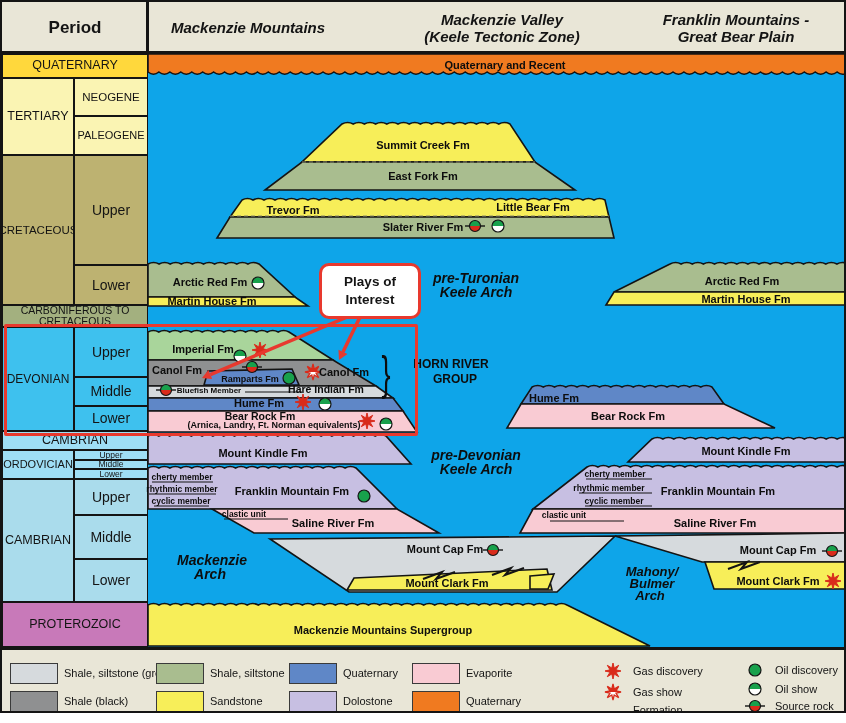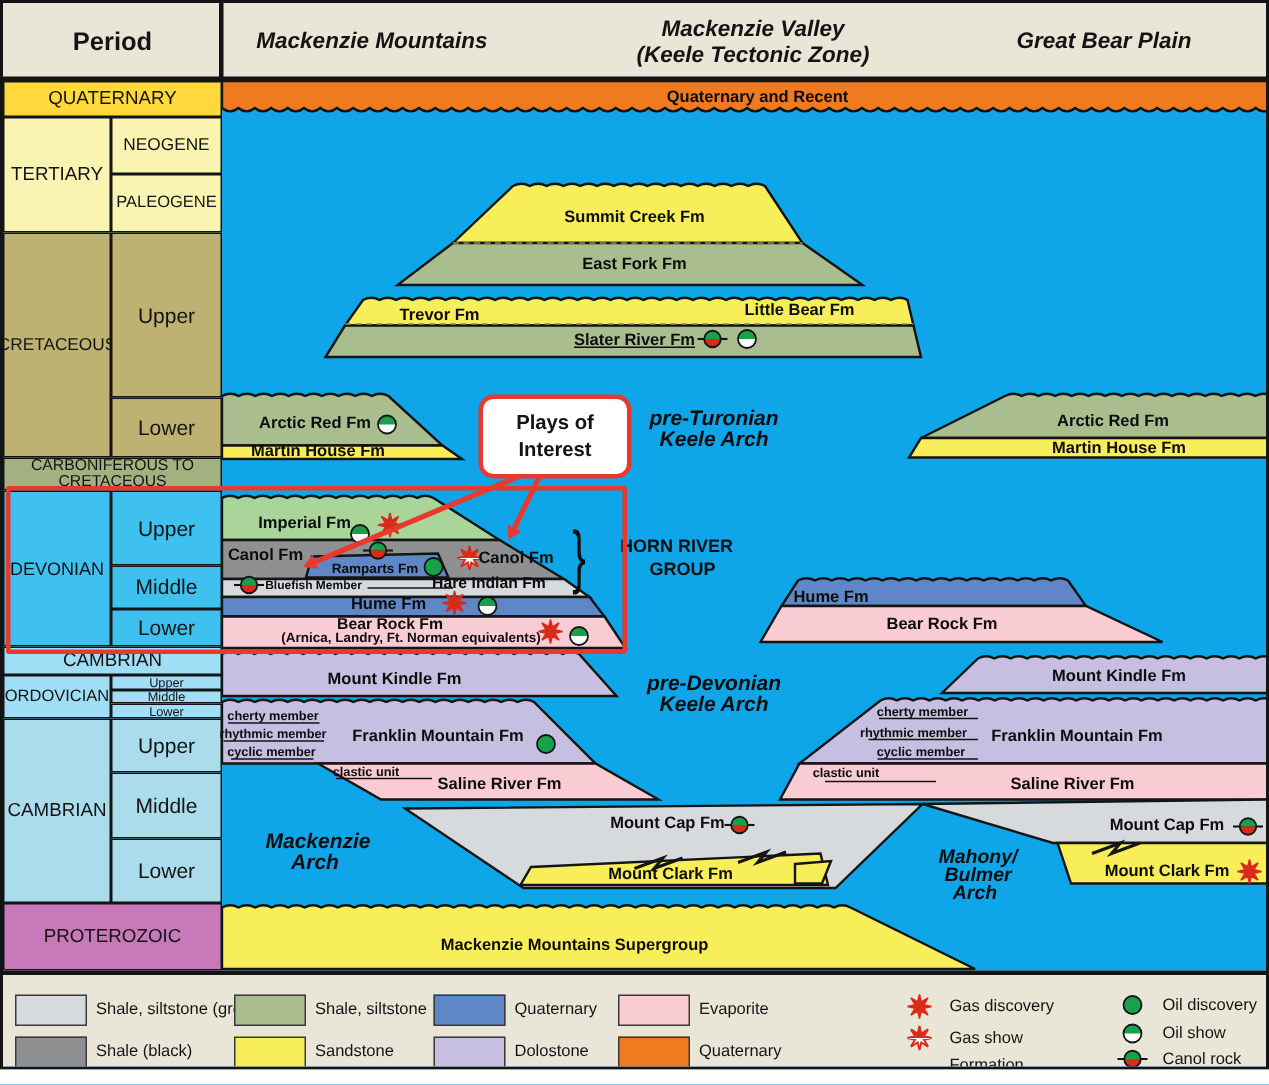--- a/index.html
+++ b/index.html
@@ -52,20 +52,21 @@
     <span>Period</span>
   </div>
   <div class="hcell it" style="left:146px;width:200px;">
     <span>Mackenzie Mountains</span>
   </div>
   <div class="hcell it" style="left:370px;width:260px;">
     <span>Mackenzie Valley</span>
     <span>(Keele Tectonic Zone)</span>
   </div>
   <div class="hcell it" style="left:622px;width:224px;">
+    <span>Franklin Mountains -</span>
     <span>Great Bear Plain</span>
   </div>
 
   <div id="periods">
       <div class="cell" style="left: 0px; top: 52px; width: 146px; height: 24px; background: rgb(255, 216, 60); font-size: 12.5px;">QUATERNARY</div>
       <div class="cell" style="left: 0px; top: 76px; width: 72px; height: 77px; background: rgb(250, 244, 179); font-size: 12.5px;">TERTIARY</div>
       <div class="cell" style="left: 72px; top: 76px; width: 74px; height: 38px; background: rgb(250, 244, 179); font-size: 11.5px;">NEOGENE</div>
       <div class="cell" style="left: 72px; top: 114px; width: 74px; height: 39px; background: rgb(250, 244, 179); font-size: 11px;">PALEOGENE</div>
       <div class="cell" style="left: 0px; top: 153px; width: 72px; height: 150px; background: rgb(189, 178, 113); font-size: 11.5px;">CRETACEOUS</div>
       <div class="cell" style="left: 72px; top: 153px; width: 74px; height: 110px; background: rgb(189, 178, 113); font-size: 14px;">Upper</div>
@@ -209,21 +210,21 @@
         <path d="M 823.0 579.0 L 828.0 577.8 L 825.3 573.3 L 829.8 576.0 L 831.0 571.0 L 832.2 576.0 L 836.7 573.3 L 834.0 577.8 L 839.0 579.0 L 834.0 580.2 L 836.7 584.7 L 832.2 582.0 L 831.0 587.0 L 829.8 582.0 L 825.3 584.7 L 828.0 580.2 Z" fill="#D92B1B" stroke="#D92B1B" stroke-width="1"></path>
       </g>
     </svg>
 
   <div id="labels">
       <div class="lbl" style="left: 503px; top: 63px; font-size: 11px;">Quaternary and Recent</div>
       <div class="lbl" style="left: 421px; top: 143px; font-size: 11px;">Summit Creek Fm</div>
       <div class="lbl" style="left: 421px; top: 174px; font-size: 11px;">East Fork Fm</div>
       <div class="lbl" style="left: 291px; top: 208px; font-size: 11px;">Trevor Fm</div>
       <div class="lbl" style="left: 531px; top: 205px; font-size: 11px;">Little Bear Fm</div>
-      <div class="lbl" style="left: 421px; top: 225px; font-size: 11px; text-decoration: underline;">Slater River Fm</div>
+      <div class="lbl" style="left: 421px; top: 225px; font-size: 11px;">Slater River Fm</div>
       <div class="lbl" style="left: 208px; top: 280px; font-size: 11px;">Arctic Red Fm</div>
       <div class="lbl" style="left: 210px; top: 299px; font-size: 11px;">Martin House Fm</div>
       <div class="lbl i" style="left: 474px; top: 276px; font-size: 14px;">pre-Turonian</div>
       <div class="lbl i" style="left: 474px; top: 290px; font-size: 14px;">Keele Arch</div>
       <div class="lbl" style="left: 740px; top: 279px; font-size: 11px;">Arctic Red Fm</div>
       <div class="lbl" style="left: 744px; top: 297px; font-size: 11px;">Martin House Fm</div>
       <div class="lbl" style="left: 201px; top: 347px; font-size: 11px;">Imperial Fm</div>
       <div class="lbl" style="left: 175px; top: 368px; font-size: 11px;">Canol Fm</div>
       <div class="lbl" style="left: 248px; top: 377px; font-size: 9px;">Ramparts Fm</div>
       <div class="lbl" style="left: 342px; top: 370px; font-size: 11px;">Canol Fm</div>
@@ -324,15 +325,15 @@
       </svg>
       <div class="lg-lab" style="left: 773px; top: 39px;">Oil show</div>
       <svg width="34" height="20" style="left: 736px; top: 46px;" class="lg-icon">
         <g>
           <line x1="7" y1="10" x2="27" y2="10" stroke="#141414" stroke-width="1.4"></line>
           <path d="M 11.5 10 A 5.5 5.5 0 0 1 22.5 10 Z" fill="#18A14C"></path>
           <path d="M 22.5 10 A 5.5 5.5 0 0 1 11.5 10 Z" fill="#D92B1B"></path>
           <circle cx="17" cy="10" r="5.5" fill="none" stroke="#141414" stroke-width="1.2"></circle>
         </g>
       </svg>
-      <div class="lg-lab" style="left: 773px; top: 56px;">Canol rock</div>
+      <div class="lg-lab" style="left: 773px; top: 56px;">Source rock</div>
     </div>
 </div>
 
 </body></html>

